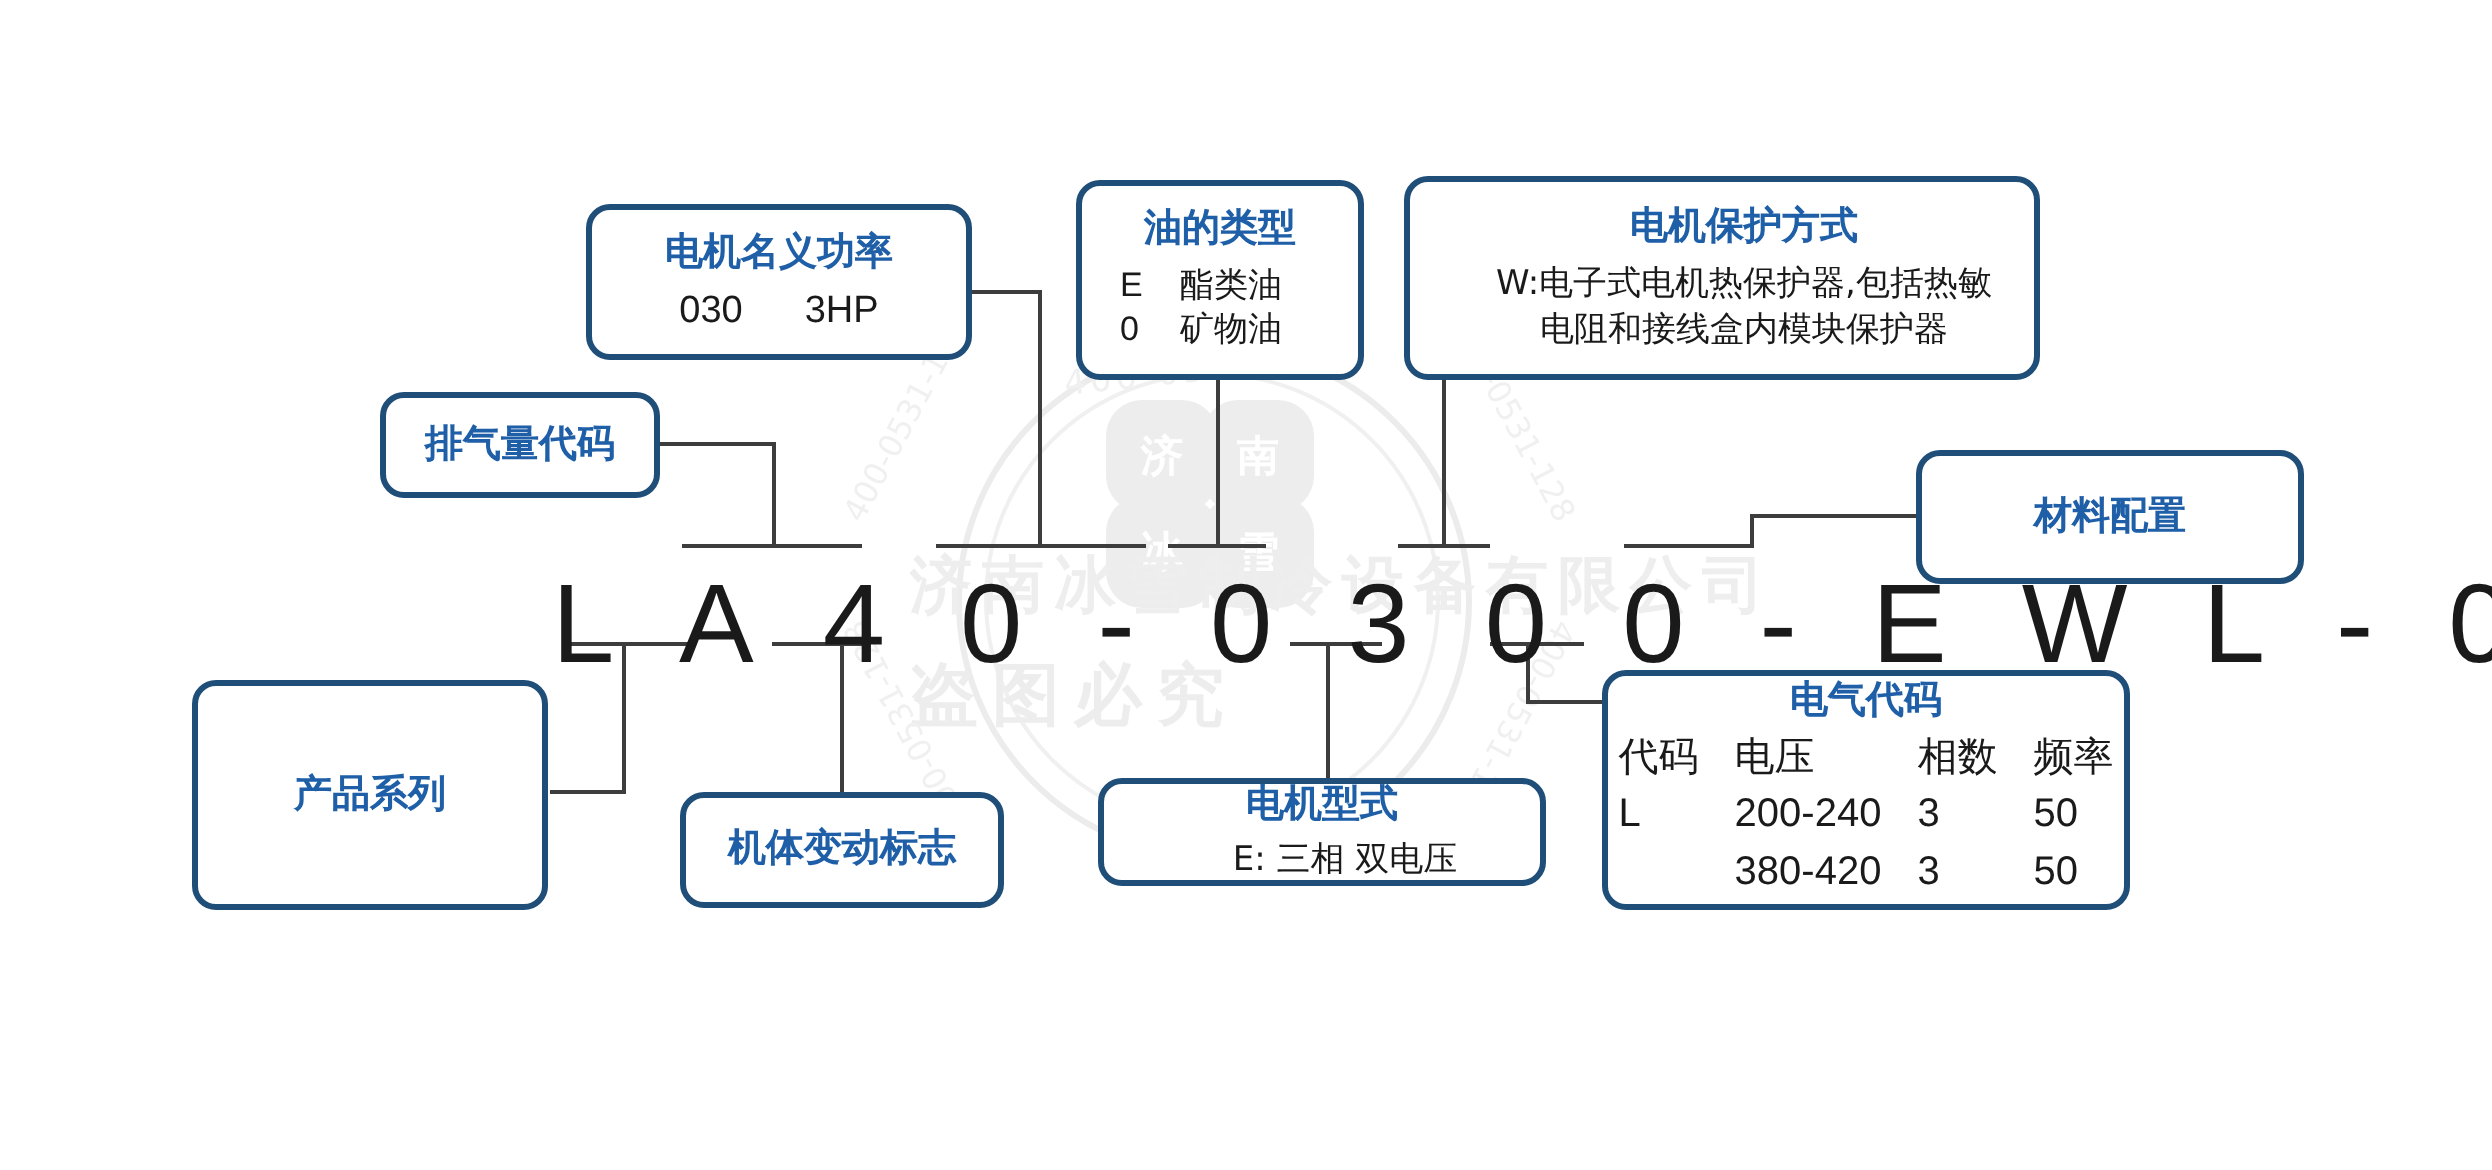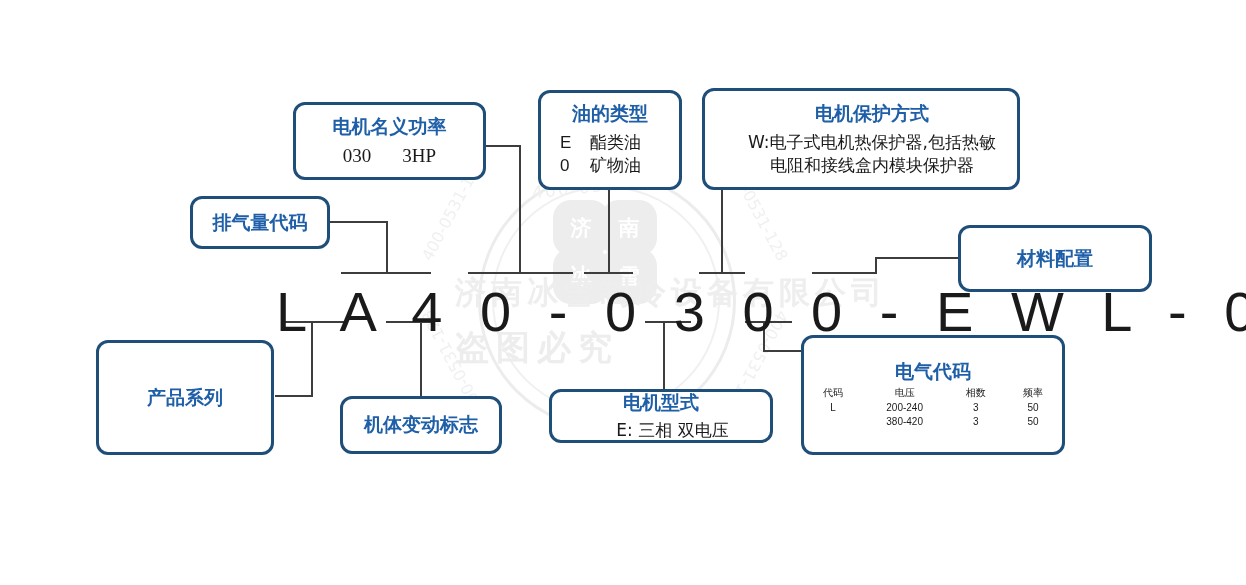--- a/index.html
+++ b/index.html
@@ -97,27 +97,27 @@
   .box .sub{
     color:#1a1a1a;font-size:17px;line-height:1.32;
     font-family:"DejaVu Sans",sans-serif;white-space:nowrap;
   }
 
   
   .oilrow{display:flex;gap:16px;align-items:baseline;justify-content:flex-start;width:100px;}
   .oilrow .c{width:14px;text-align:left;font-family:"Liberation Sans",sans-serif;}
 
   
-  .powrow{display:flex;gap:31px;font-size:19px;color:#1a1a1a;font-family:Liberation Serif, serif;}
+  .powrow{display:flex;gap:31px;font-size:19px;color:#1a1a1a;font-family:Liberation Sans, sans-serif;}
 
   
   table.etbl{border-collapse:collapse;margin-top:2px;}
   table.etbl td,table.etbl th{
-    font-family:"DejaVu Sans",sans-serif;font-size:10px;color:#1a1a1a;
-    font-weight:normal;padding:0px 9px;line-height:1.45;text-align:center;
+    font-family:"DejaVu Sans",sans-serif;font-size:20px;color:#1a1a1a;
+    font-weight:normal;padding:0px 9px;line-height:1.45;text-align:left;
     white-space:nowrap;
   }
   table.etbl td.num{font-family:"Liberation Sans",sans-serif;}
 </style>
 </head>
 <body>
 
 <div id="stage">
 
   <div class="wm wm-ring"></div>

